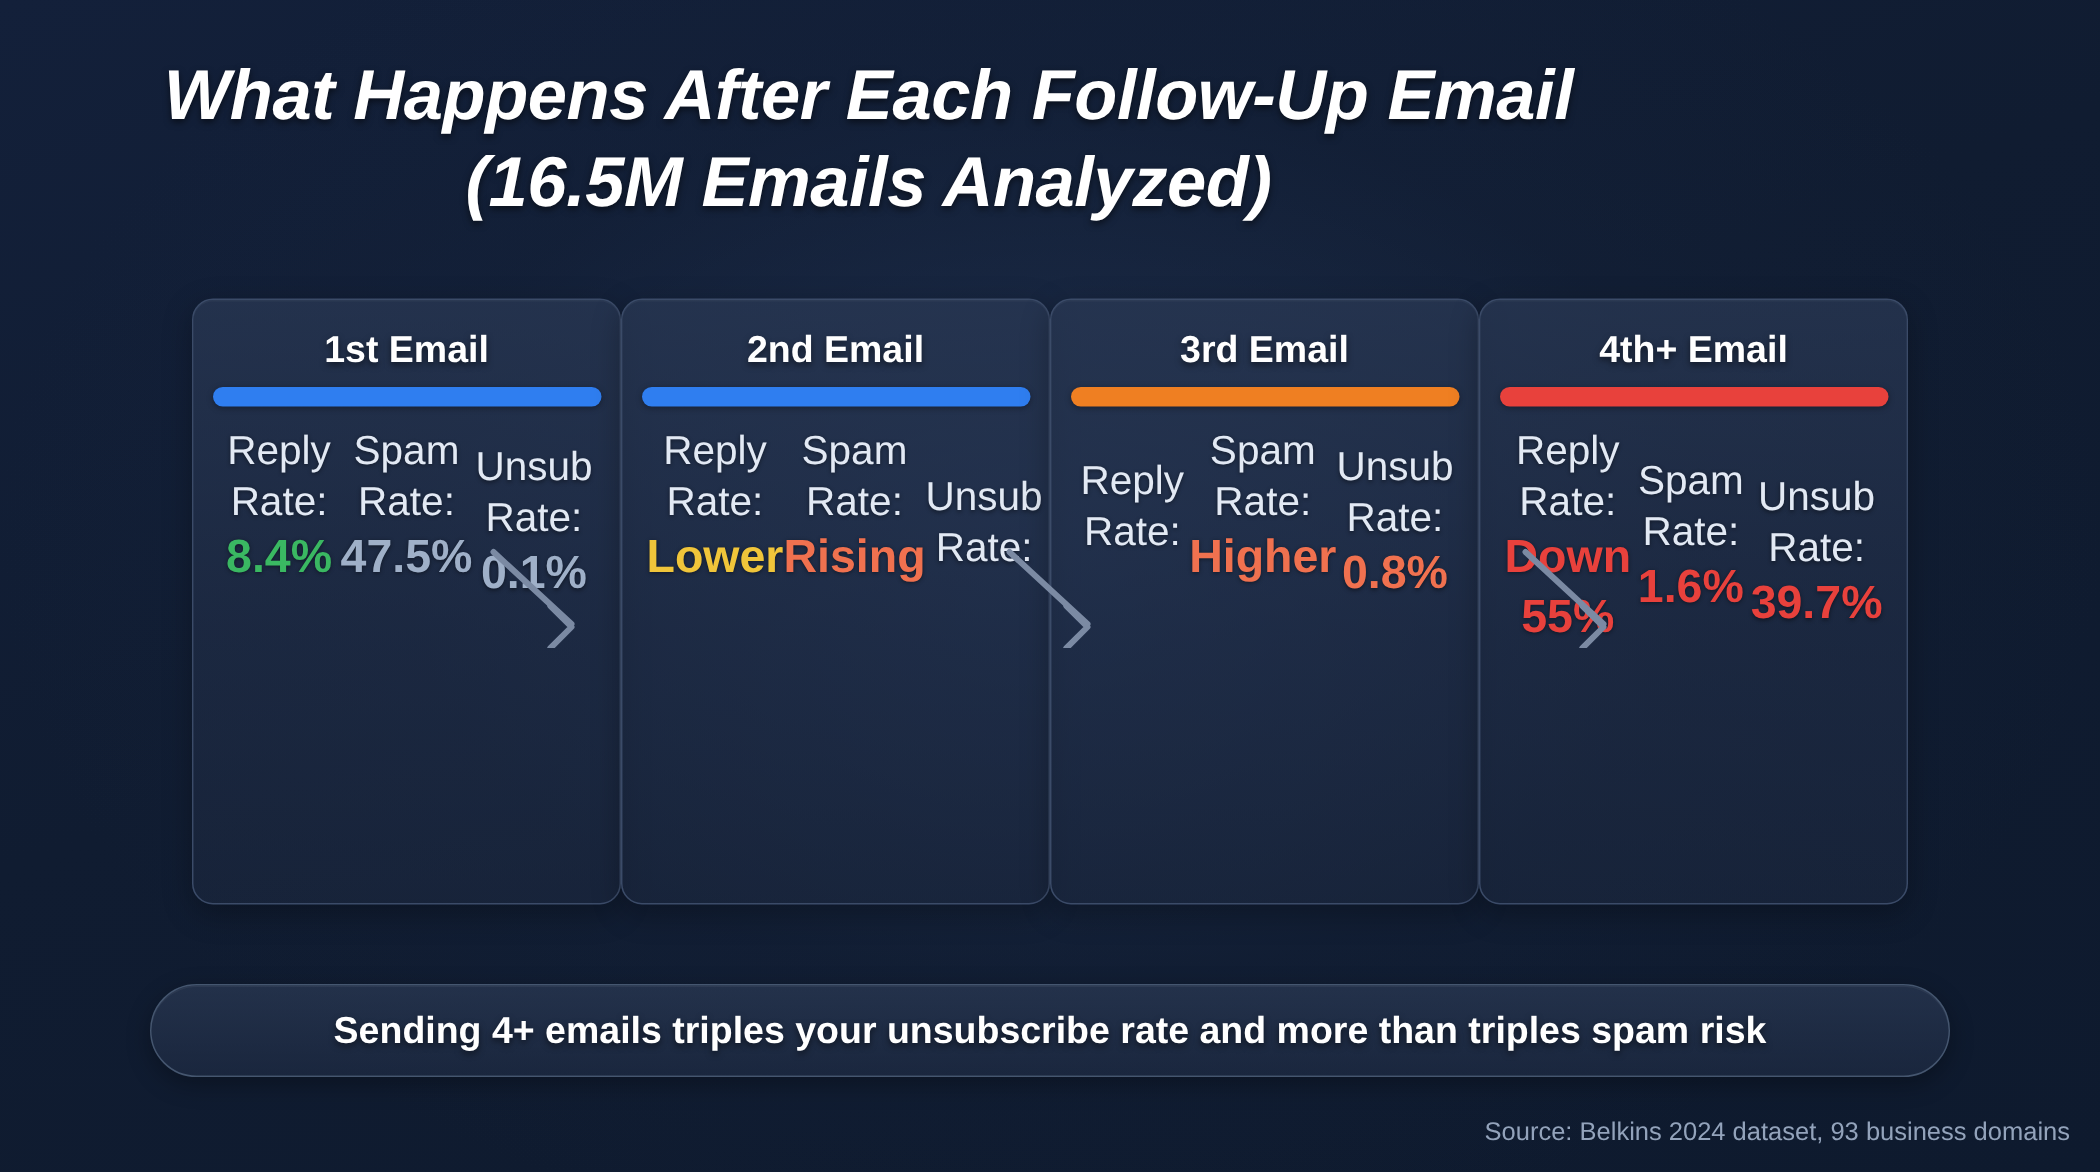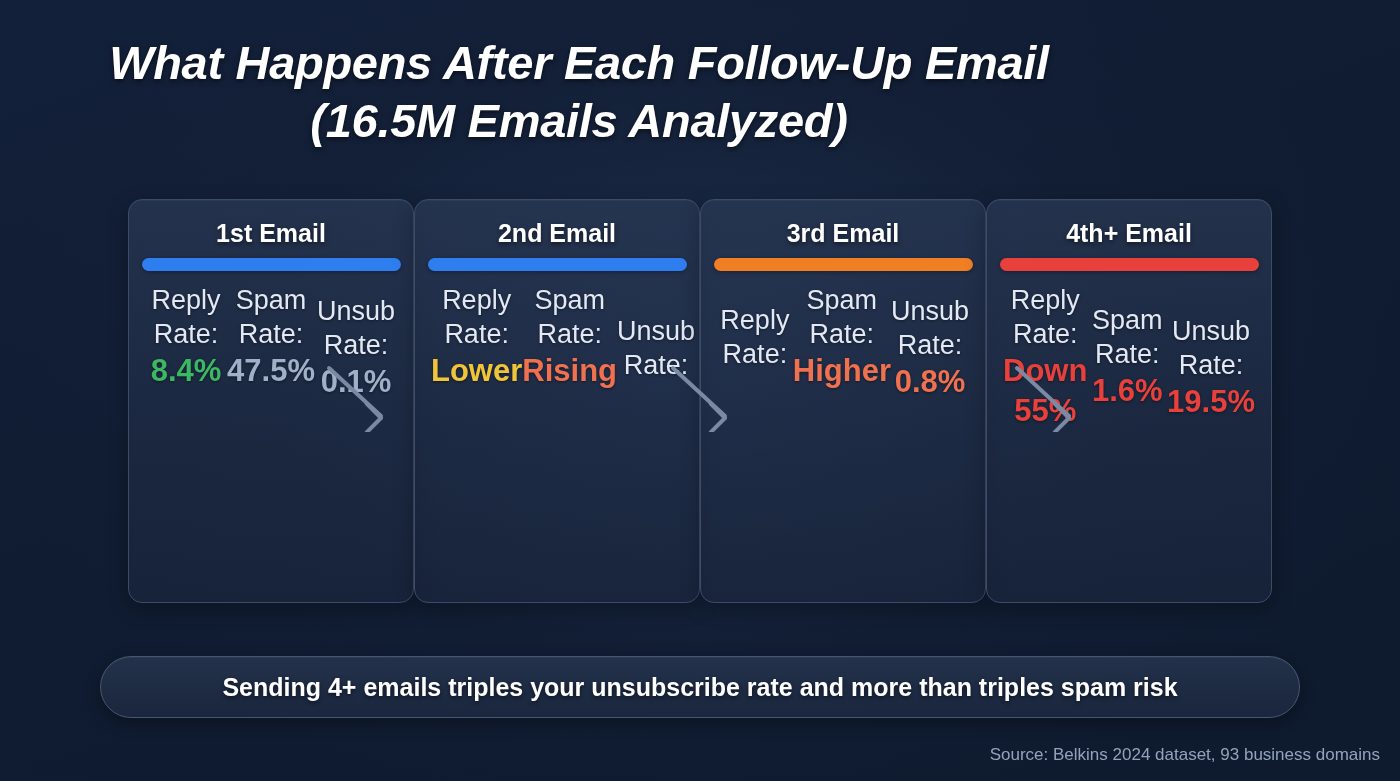--- a/index.html
+++ b/index.html
@@ -232,21 +232,21 @@
           <div class="metric">
             <span class="metric-label">Reply Rate:</span>
             <span class="metric-value" style="color: rgb(232, 65, 60);">Down 55%</span>
           </div>
           <div class="metric">
             <span class="metric-label">Spam Rate:</span>
             <span class="metric-value" style="color: rgb(232, 65, 60);">1.6%</span>
           </div>
           <div class="metric">
             <span class="metric-label">Unsub Rate:</span>
-            <span class="metric-value" style="color: rgb(232, 65, 60);">19.5%</span>
+            <span class="metric-value" style="color: rgb(232, 65, 60);">39.7%</span>
           </div>
         </div>
       </div>
     </div>
 
   <div id="arrows-layer">
       <div class="arrow" style="left: 325px; top: 362px;">
         <svg width="70" height="70" viewBox="0 0 70 70" xmlns="http://www.w3.org/2000/svg">
           <path d="M4 6 L56 54" fill="none" stroke="#7b8aa3" stroke-width="4" stroke-linecap="round"></path>
           <path d="M56 36 L56 56 L36 56" fill="none" stroke="#7b8aa3" stroke-width="4" stroke-linecap="round" stroke-linejoin="round" transform="rotate(-45 56 56)"></path>

